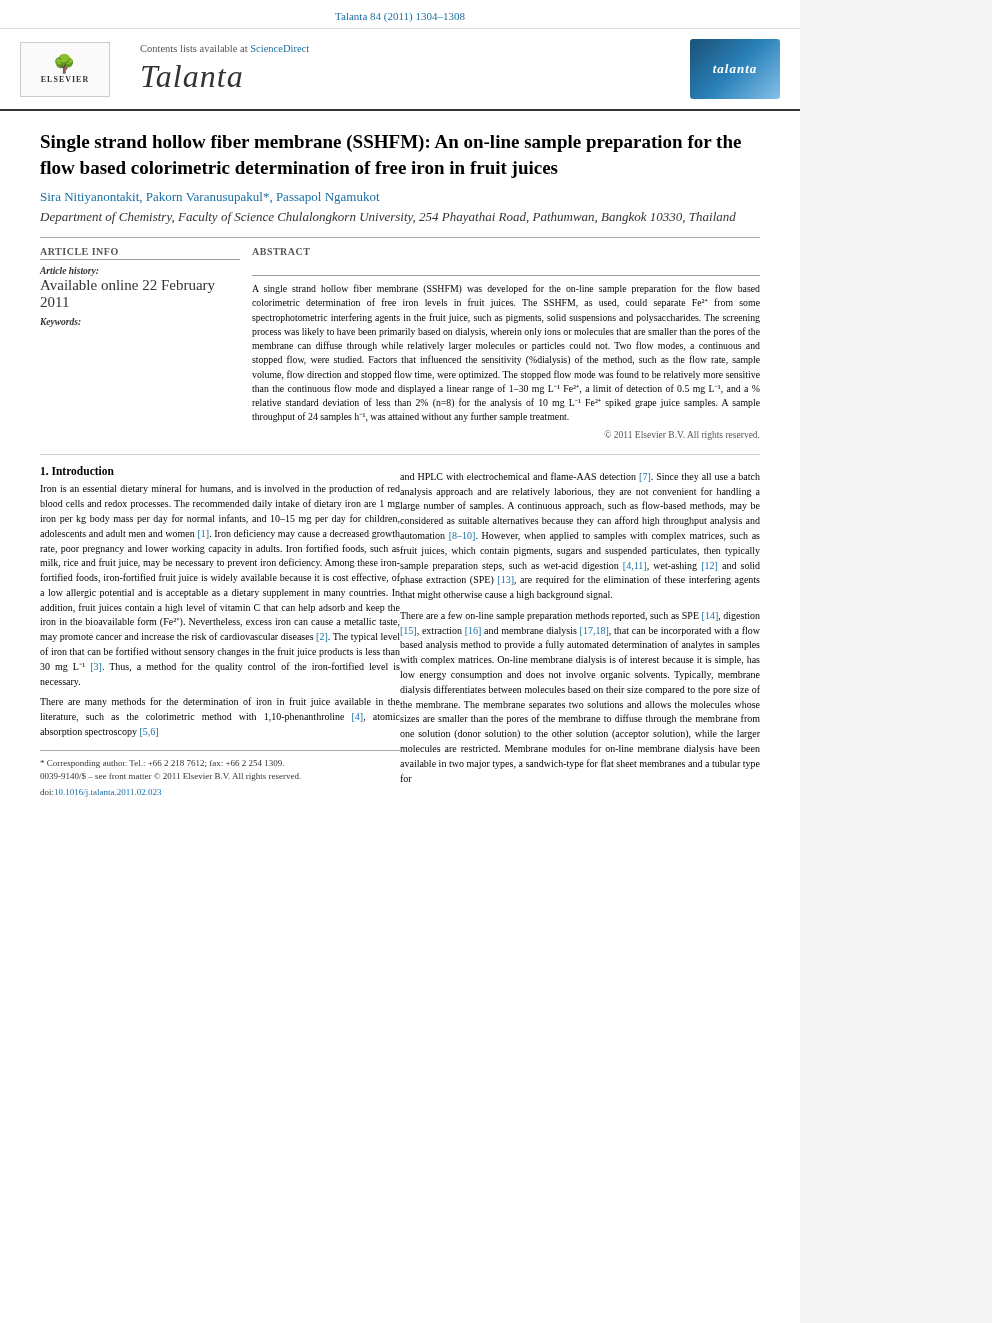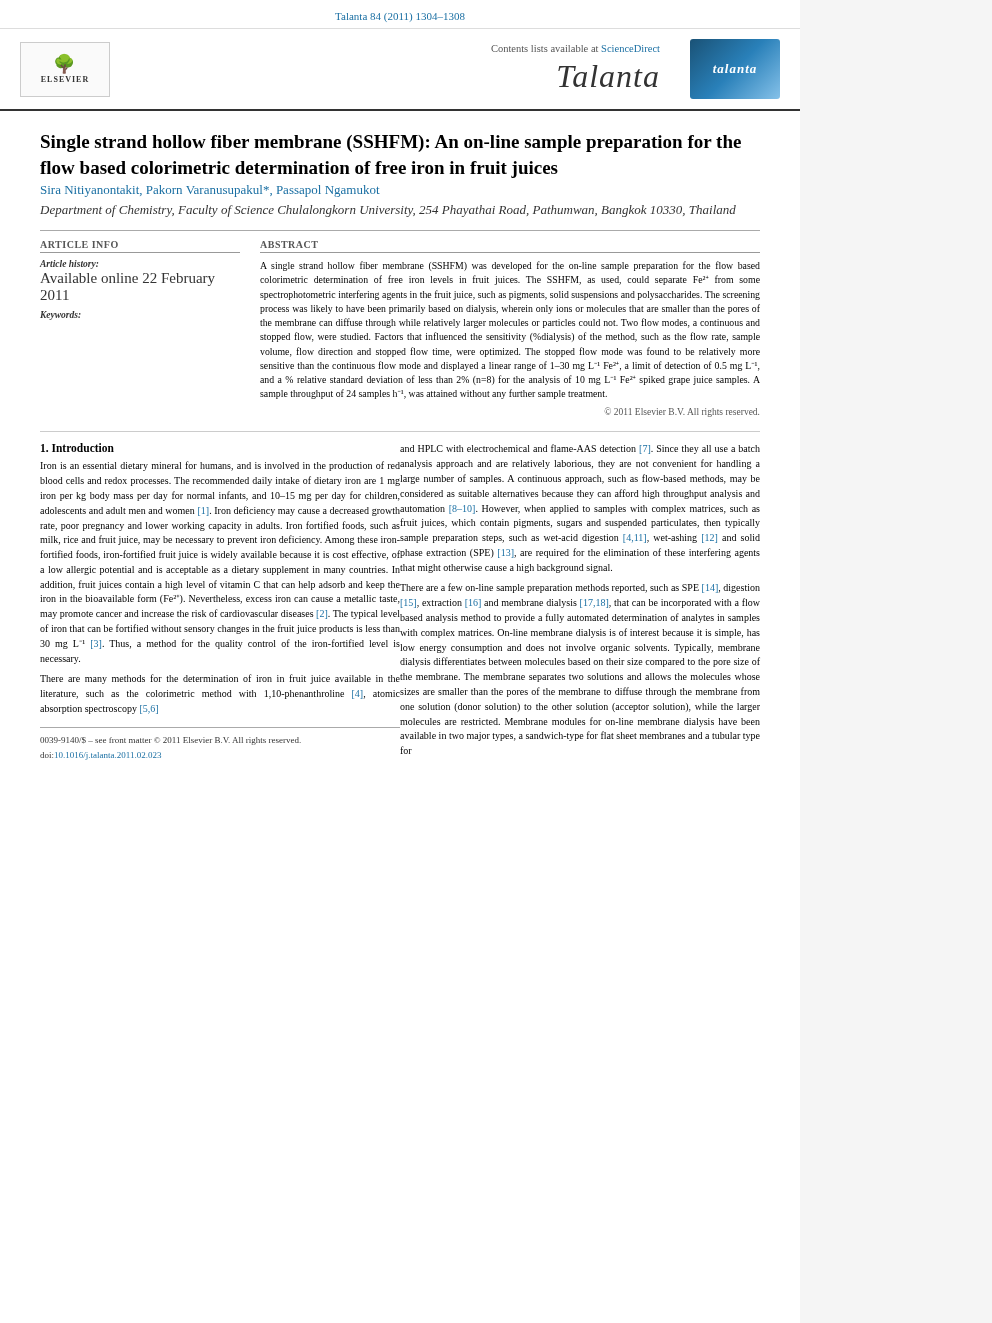--- a/index.html
+++ b/index.html
@@ -58,21 +58,21 @@
       line-height: 1;
     }
     .elsevier-text {
       font-size: 8px;
       color: #333;
       font-weight: bold;
       letter-spacing: 1px;
       margin-top: 2px;
     }
     .journal-header-center {
-      text-align: right;
+      text-align: left;
       flex: 1;
     }
     .sciencedirect-line {
       font-size: 10.5px;
       color: #555;
       margin-bottom: 4px;
     }
     .sciencedirect-link {
       color: #1a6fa3;
       text-decoration: none;
@@ -119,21 +119,21 @@
     .article-content {
       padding: 18px 40px 20px;
     }
 
     
     .article-title {
       font-size: 19px;
       font-weight: bold;
       color: #000;
       line-height: 1.35;
-      margin-bottom: 2px;
+      margin-bottom: 9px;
     }
 
     
     .article-authors {
       font-size: 13px;
       color: #1a6fa3;
       margin-bottom: 4px;
     }
 
     
@@ -147,21 +147,21 @@
     
     .divider {
       border: none;
       border-top: 1px solid #aaa;
       margin: 8px 0;
     }
 
     
     .two-col-layout {
       display: flex;
-      gap: 20px;
+      gap: 12px;
       margin-top: 8px;
     }
 
     .col-left {
       width: 200px;
       flex-shrink: 0;
     }
     .col-right {
       flex: 1;
     }
@@ -196,21 +196,21 @@
     }
 
     
     .abstract-section-title {
       font-size: 10px;
       font-weight: bold;
       color: #555;
       text-transform: uppercase;
       letter-spacing: 0.5px;
       border-bottom: 1px solid #999;
-      padding-bottom: 2px;
+      padding-bottom: 18px;
       margin-bottom: 6px;
     }
     .abstract-text {
       font-size: 9.8px;
       line-height: 1.45;
       color: #000;
       text-align: justify;
     }
     .copyright-line {
       font-size: 9.5px;
@@ -221,20 +221,21 @@
 
     
     .body-divider {
       border: none;
       border-top: 1px solid #ccc;
       margin: 14px 0 10px;
     }
     .two-col-body {
       display: flex;
       margin-top: 6px;
+      align-items: center;
     }
     .body-col {
       flex: 1;
     }
     .section-heading {
       font-size: 11.5px;
       font-weight: bold;
       color: #000;
       margin-bottom: 5px;
     }
@@ -342,20 +343,21 @@
           <span>Introduction</span>
         </div>
         <div class="body-paragraph">
           Iron is an essential dietary mineral for humans, and is involved in the production of red blood cells and redox processes. The recommended daily intake of dietary iron are 1 mg iron per kg body mass per day for normal infants, and 10–15 mg per day for children, adolescents and adult men and women <span class="ref">[1]</span>. Iron deficiency may cause a decreased growth rate, poor pregnancy and lower working capacity in adults. Iron fortified foods, such as milk, rice and fruit juice, may be necessary to prevent iron deficiency. Among these iron-fortified foods, iron-fortified fruit juice is widely available because it is cost effective, of a low allergic potential and is acceptable as a dietary supplement in many countries. In addition, fruit juices contain a high level of vitamin C that can help adsorb and keep the iron in the bioavailable form (Fe²⁺). Nevertheless, excess iron can cause a metallic taste, may promote cancer and increase the risk of cardiovascular diseases <span class="ref">[2]</span>. The typical level of iron that can be fortified without sensory changes in the fruit juice products is less than 30 mg L⁻¹ <span class="ref">[3]</span>. Thus, a method for the quality control of the iron-fortified level is necessary.
         </div>
         <div class="body-paragraph">
           There are many methods for the determination of iron in fruit juice available in the literature, such as the colorimetric method with 1,10-phenanthroline <span class="ref">[4]</span>, atomic absorption spectroscopy <span class="ref">[5,6]</span>
         </div>
 
         <div class="footnote-section">
+          <div class="footnote-line">* Corresponding author. Tel.: +66 2 218 7612; fax: +66 2 254 1309.</div>
           <div class="footnote-line">0039-9140/$ – see front matter © 2011 Elsevier B.V. All rights reserved.</div>
           <div class="doi-line">
             <span>doi:</span><a class="doi-link" href="#"><span>10.1016/j.talanta.2011.02.023</span></a>
           </div>
         </div>
       </div>
 
       <div class="body-col">
         <div class="body-paragraph">
           and HPLC with electrochemical and flame-AAS detection <span class="ref">[7]</span>. Since they all use a batch analysis approach and are relatively laborious, they are not convenient for handling a large number of samples. A continuous approach, such as flow-based methods, may be considered as suitable alternatives because they can afford high throughput analysis and automation <span class="ref">[8–10]</span>. However, when applied to samples with complex matrices, such as fruit juices, which contain pigments, sugars and suspended particulates, then typically sample preparation steps, such as wet-acid digestion <span class="ref">[4,11]</span>, wet-ashing <span class="ref">[12]</span> and solid phase extraction (SPE) <span class="ref">[13]</span>, are required for the elimination of these interfering agents that might otherwise cause a high background signal.

